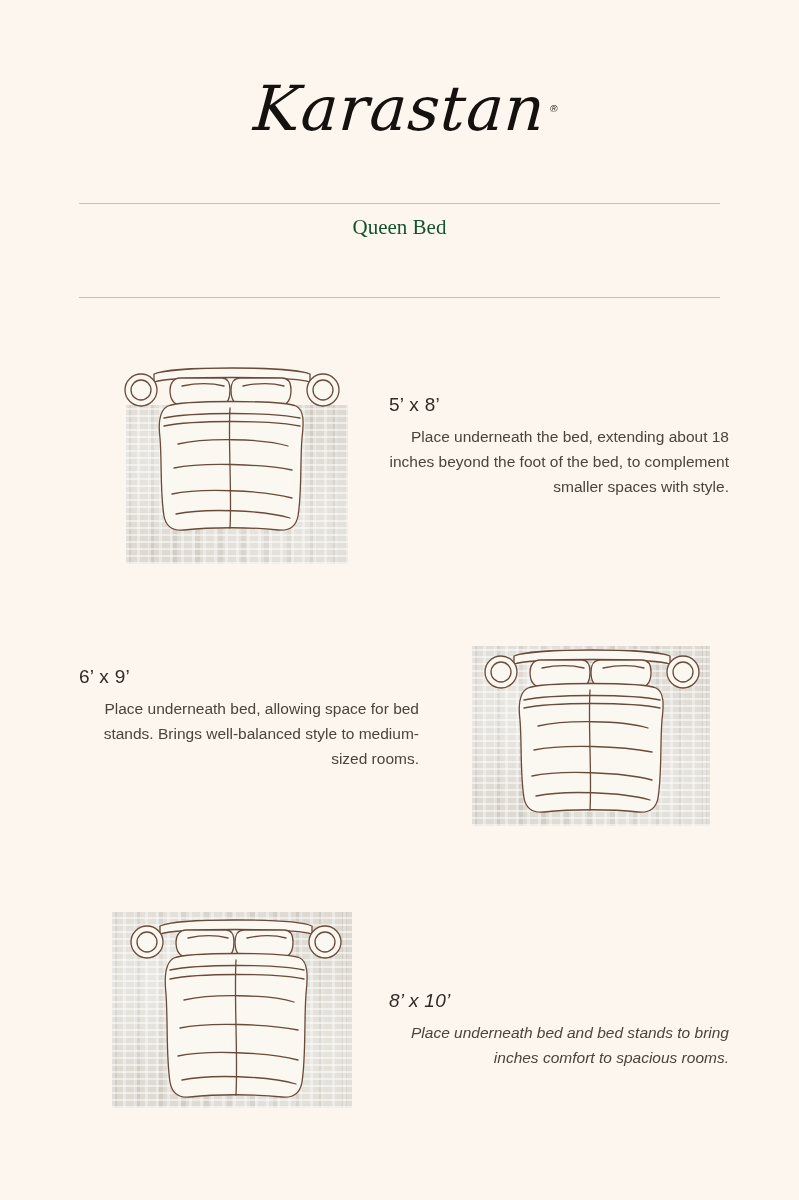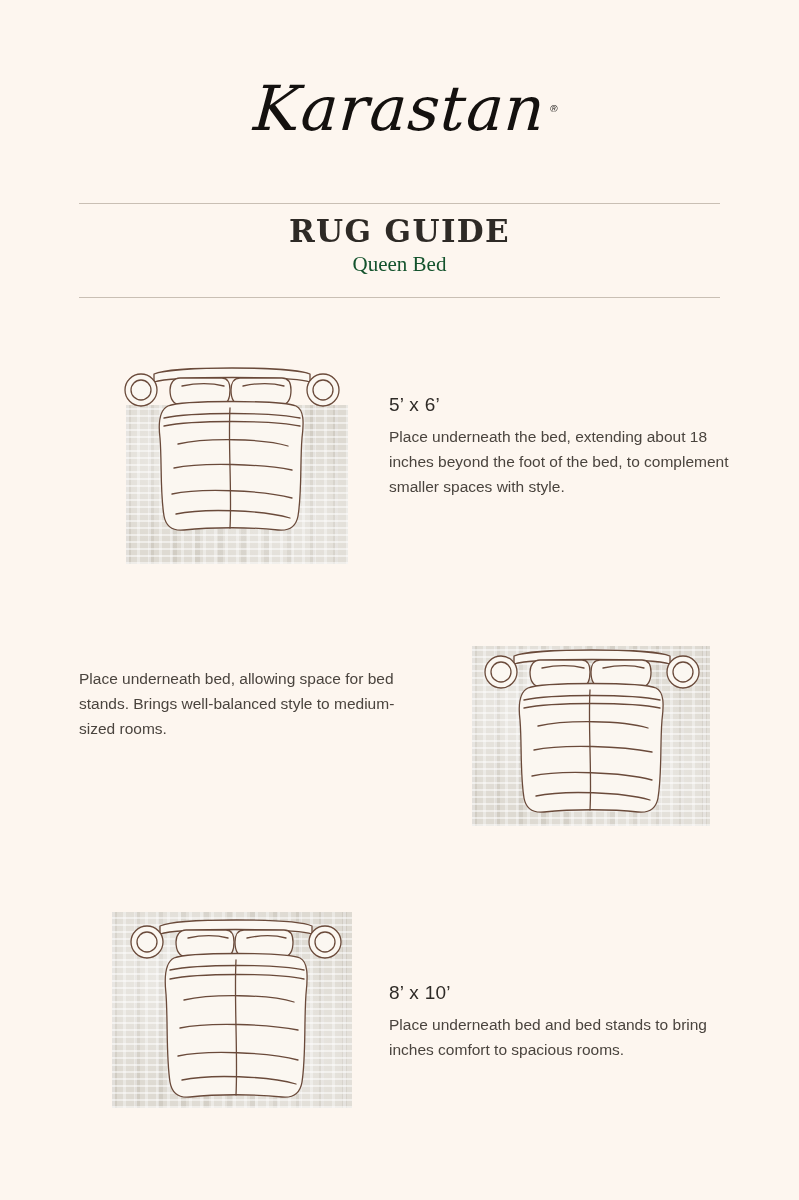--- a/index.html
+++ b/index.html
@@ -118,20 +118,21 @@
     color: #2f2b27;
     margin: 0 0 8px 0;
     letter-spacing: .3px;
   }
   .size-desc {
     font-family: "Liberation Sans", sans-serif;
     font-size: 15.5px;
     line-height: 1.62;
     color: #4a443e;
     margin: 0;
+    text-align: right;
   }
 
   
   .scene {
     position: relative;
   }
   .rug {
     position: absolute;
     background: #dedad2;
     overflow: hidden;
@@ -179,21 +180,20 @@
 
   <div class="brand">
     <span class="brand-wordmark">
       <span>Karastan</span><span class="brand-reg">®</span>
     </span>
   </div>
 
   <div class="rule rule-top"></div>
 
   <div class="title-block">
-    <h1 class="doc-title">RUG GUIDE</h1>
     <div class="doc-subtitle">Queen Bed</div>
   </div>
 
   <div class="rule rule-bottom"></div>
 
   <div class="row row-1">
 
     <div class="illus illus-left">
       <div class="scene" style="width:240px;height:215px;">
         <div class="rug" style="left:14px; top:53px; width:222px; height:159px;"></div>
@@ -220,21 +220,21 @@
           <path d="M66 92 C 92 86, 150 86, 176 94"></path>
           <path d="M62 116 C 90 110, 150 112, 180 118"></path>
           <path d="M60 142 C 88 136, 150 138, 180 146"></path>
           <path d="M64 162 C 92 156, 150 158, 178 166"></path>
           <path d="M118 56 C 116 90, 120 140, 118 176"></path>
         </svg>
       </div>
     </div>
 
     <div class="copy copy-right">
-      <p class="size-label">5’ x 6’</p>
+      <p class="size-label">5’ x 8’</p>
       <p class="size-desc">Place underneath the bed, extending about 18 inches beyond the foot of the bed, to complement smaller spaces with style.</p>
     </div>
   </div>
 
   <div class="row row-2">
 
     <div class="illus illus-right">
       <div class="scene" style="width:250px;height:200px;">
         <div class="rug" style="left:0px; top:8px; width:238px; height:180px;"></div>
         <svg class="bed-svg" width="250" height="200" viewBox="0 0 250 200">
@@ -253,20 +253,21 @@
           <path d="M66 88 C 92 82, 150 82, 176 90"></path>
           <path d="M62 112 C 90 106, 150 108, 180 114"></path>
           <path d="M60 138 C 88 132, 150 134, 180 142"></path>
           <path d="M64 158 C 92 152, 150 154, 178 162"></path>
           <path d="M118 52 C 116 86, 120 136, 118 172"></path>
         </svg>
       </div>
     </div>
 
     <div class="copy copy-left">
+      <p class="size-label">6’ x 9’</p>
       <p class="size-desc">Place underneath bed, allowing space for bed stands. Brings well-balanced style to medium-sized rooms.</p>
     </div>
   </div>
 
   <div class="row row-3">
 
     <div class="illus illus-left">
       <div class="scene" style="width:250px;height:205px;">
         <div class="rug" style="left:0px; top:6px; width:240px; height:196px;"></div>
         <svg class="bed-svg" width="250" height="205" viewBox="0 0 250 205">
@@ -284,19 +285,19 @@
           <path d="M58 73 C 86 67, 164 67, 192 73"></path>
           <path d="M72 94 C 98 88, 156 88, 182 96"></path>
           <path d="M68 122 C 96 116, 156 118, 186 124"></path>
           <path d="M66 150 C 94 144, 156 146, 186 154"></path>
           <path d="M70 174 C 98 168, 156 170, 184 178"></path>
           <path d="M124 54 C 122 92, 126 150, 124 189"></path>
         </svg>
       </div>
     </div>
 
-    <div class="copy copy-right" style="top:76px;">
+    <div class="copy copy-right" style="top:84px;font-style:italic;">
       <p class="size-label">8’ x 10’</p>
       <p class="size-desc">Place underneath bed and bed stands to bring inches comfort to spacious rooms.</p>
     </div>
   </div>
 
 </div>
 
 </body></html>

